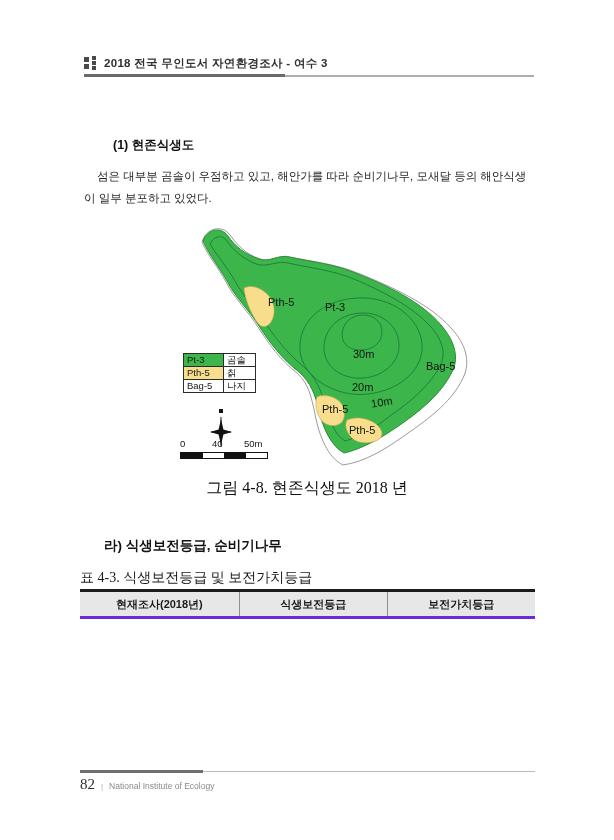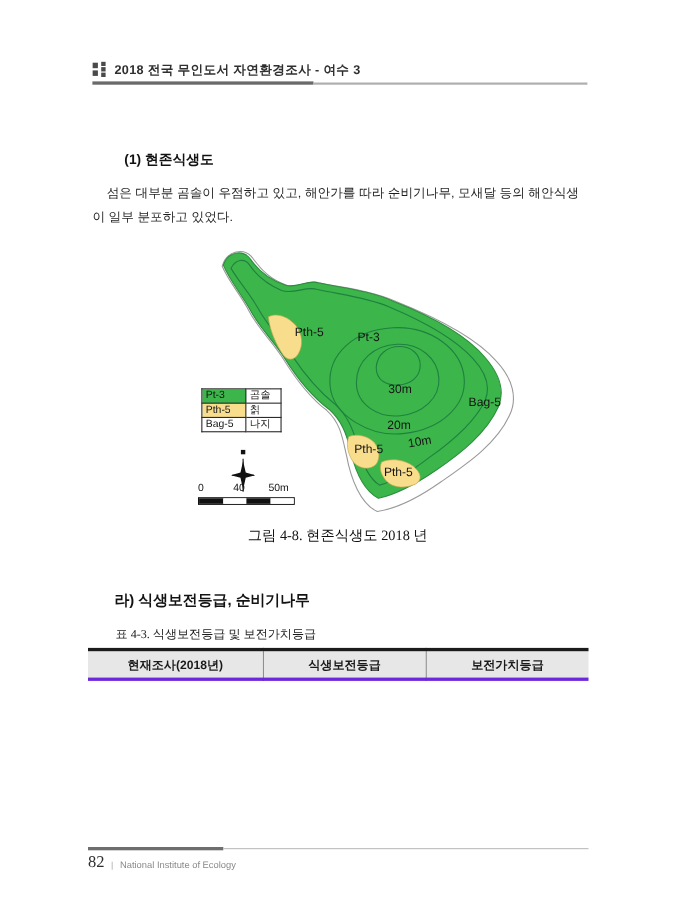--- a/index.html
+++ b/index.html
@@ -43,25 +43,25 @@
   
   .compass { position:absolute; left:36px; top:184px; }
   .scale-label { position:absolute; top:216px; font-size:9.5px; color:#141414; }
   .sl-0  { left:8px; }  .sl-25 { left:40px; } .sl-50 { left:72px; }
   .scalebar { position:absolute; left:8px; top:230px; width:88px; height:7px;
     border:1px solid #111; display:flex; }
   .scalebar span { flex:1 0 auto; }
   .sb-b { background:#111; } .sb-w { background:#fff; }
 
   .fig-caption { left:0; top:478px; width:614px; text-align:center;
-    font-family:"Liberation Serif", serif; font-size:13px; color:#111; }
+    font-family:"Liberation Serif", serif; font-size:16px; color:#111; }
 
   
   .h-ra { left:104px; top:537px; font-size:13.5px; font-weight:700; color:#121212; }
-  .tbl-caption { left:80px; top:569px; font-family:"Liberation Serif", serif; font-size:11px; color:#1a1a1a;margin-left:25px; }
+  .tbl-caption { left:80px; top:569px; font-family:"Liberation Serif", serif; font-size:14px; color:#1a1a1a; }
 
   table.grades { position:absolute; left:80px; top:589px; width:455px;
     border-collapse:collapse; border-top:3px solid #1b1b1b; border-bottom:3px solid #6d28d9; }
   table.grades th {
     background:#e7e7e7; font-size:11px; font-weight:700; color:#1a1a1a;
     height:27px; text-align:center; border-bottom:2px solid #4d4d4d;
   }
   table.grades td {
     font-size:11px; color:#1a1a1a; height:25px; text-align:center;
   }

